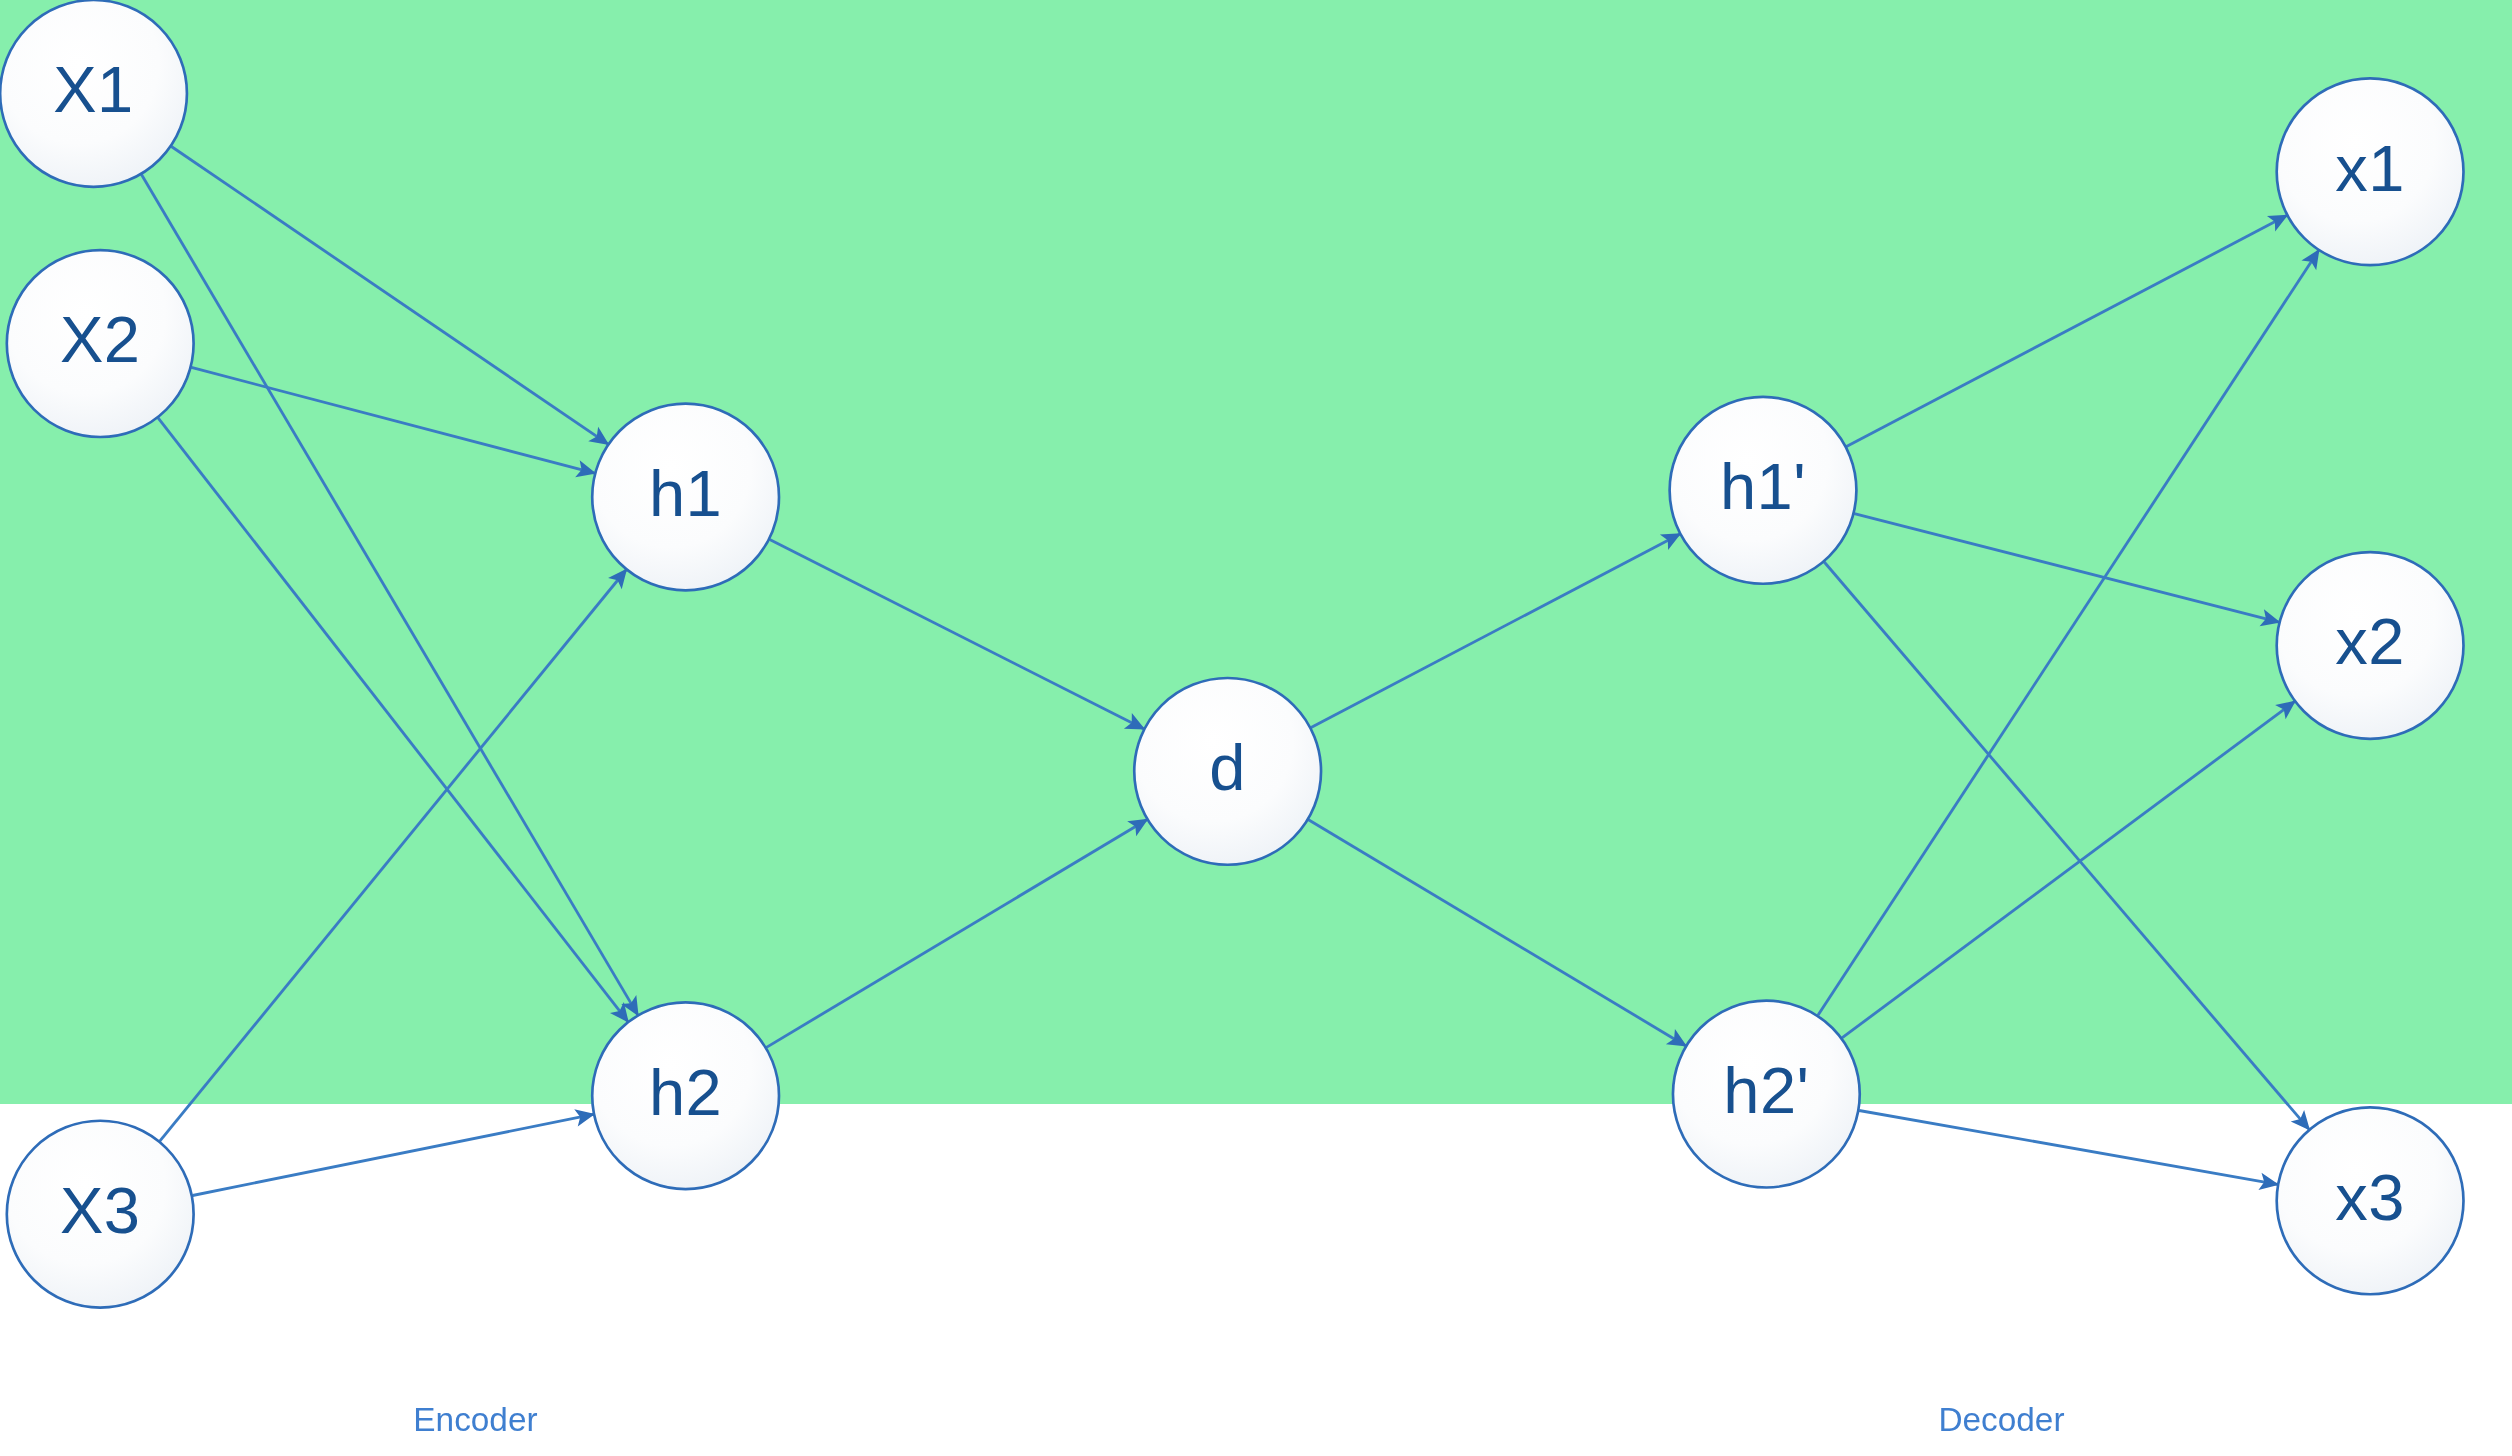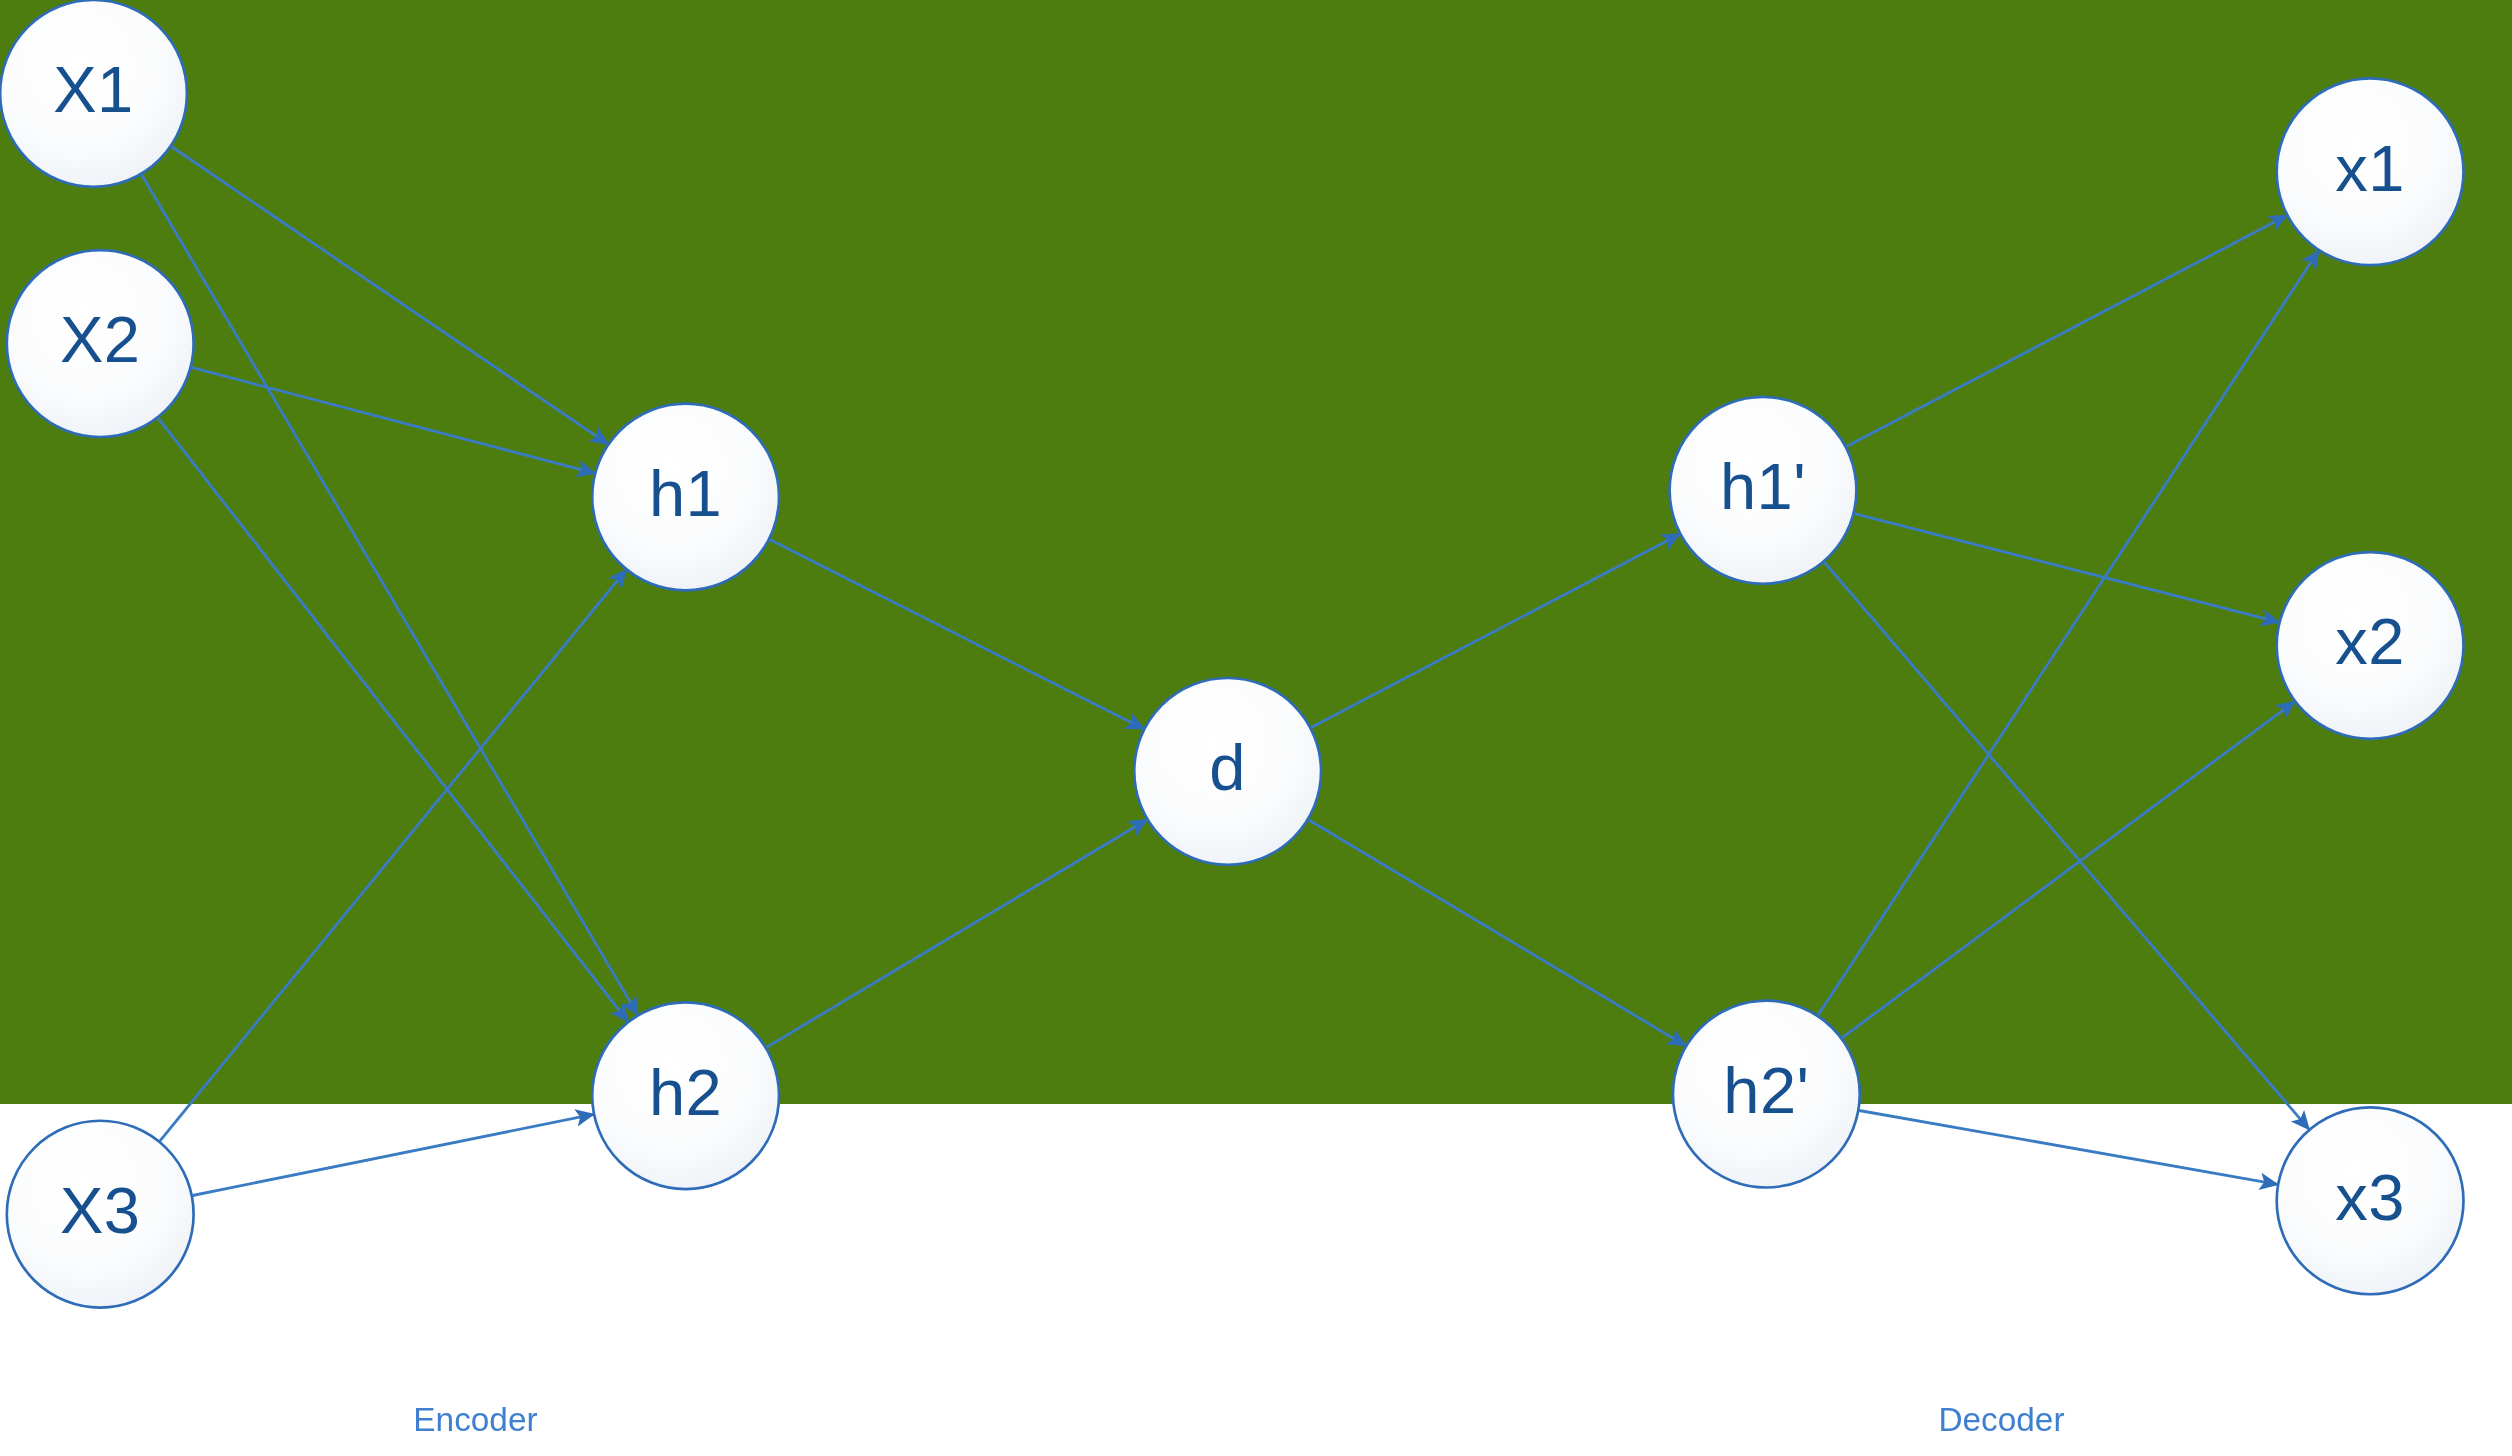--- a/index.html
+++ b/index.html
@@ -11,21 +11,21 @@
   body {
     width: 2512px;
     height: 1456px;
     overflow: hidden;
     font-family: "Liberation Sans", sans-serif;
   }
   #diagram-root {
     position: relative;
     width: 2512px;
     height: 1104px;
-    background: #4d7c0f;
+    background: #86efac;
   }
   svg#graph {
     position: absolute;
     inset: 0;
     width: 2512px;
     height: 1456px;
     display: block;
   }
   .node-circle {
     stroke: #2e6cb8;

